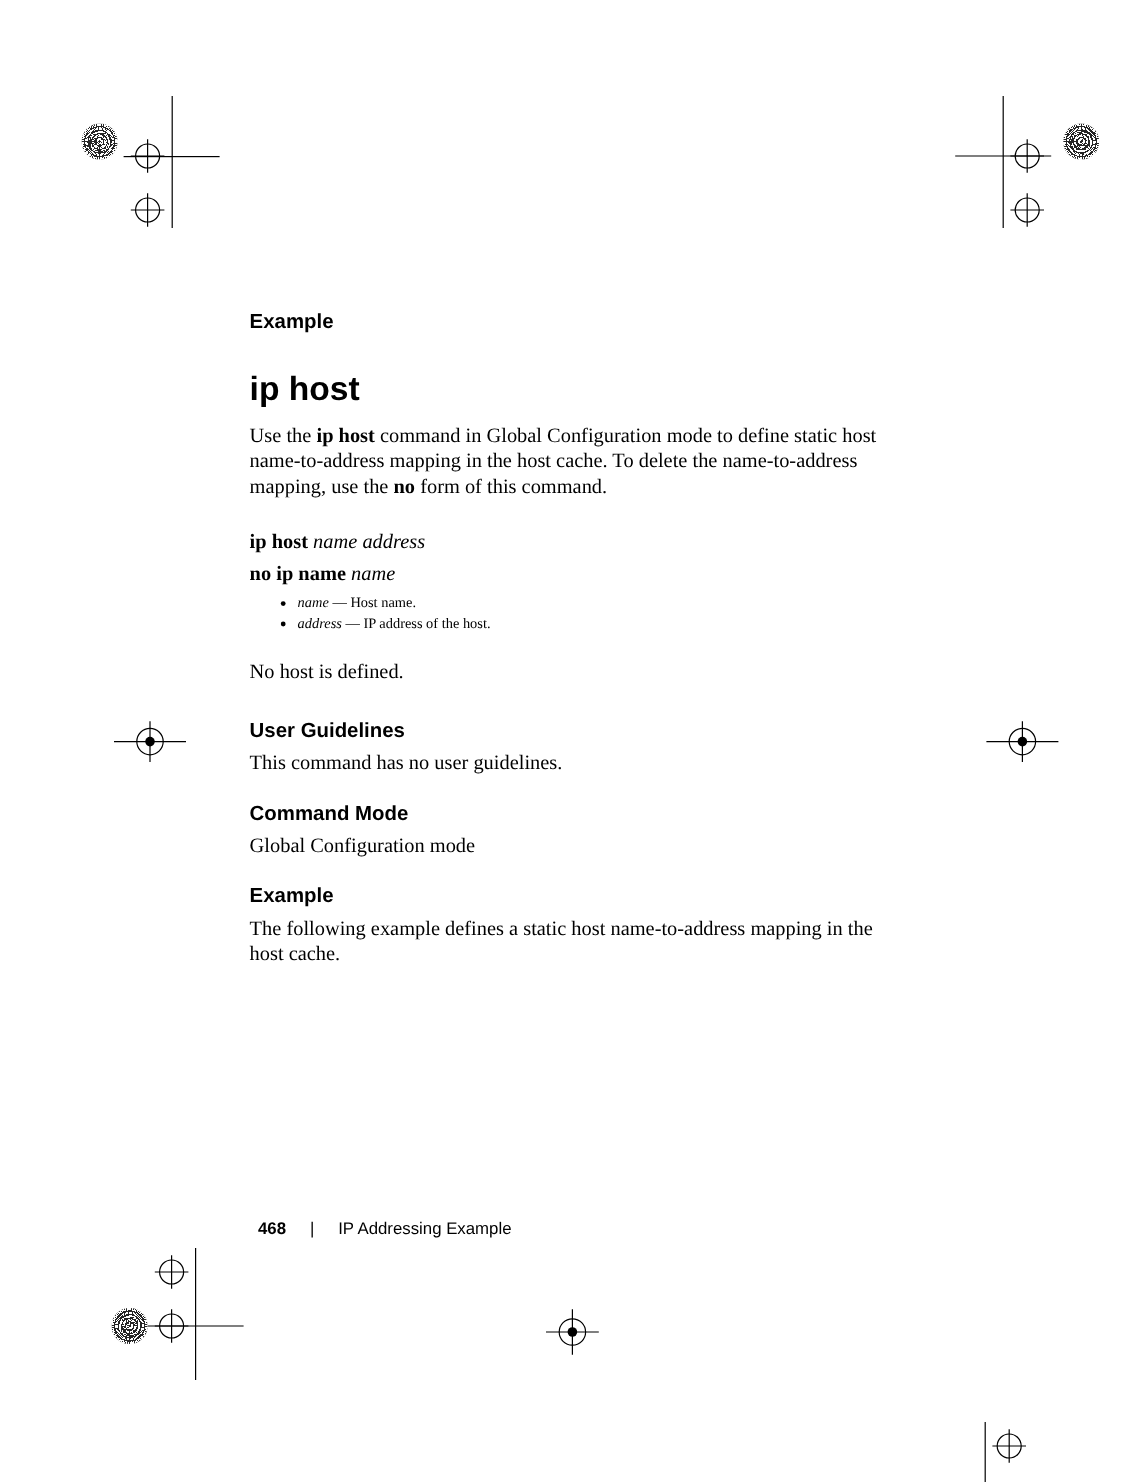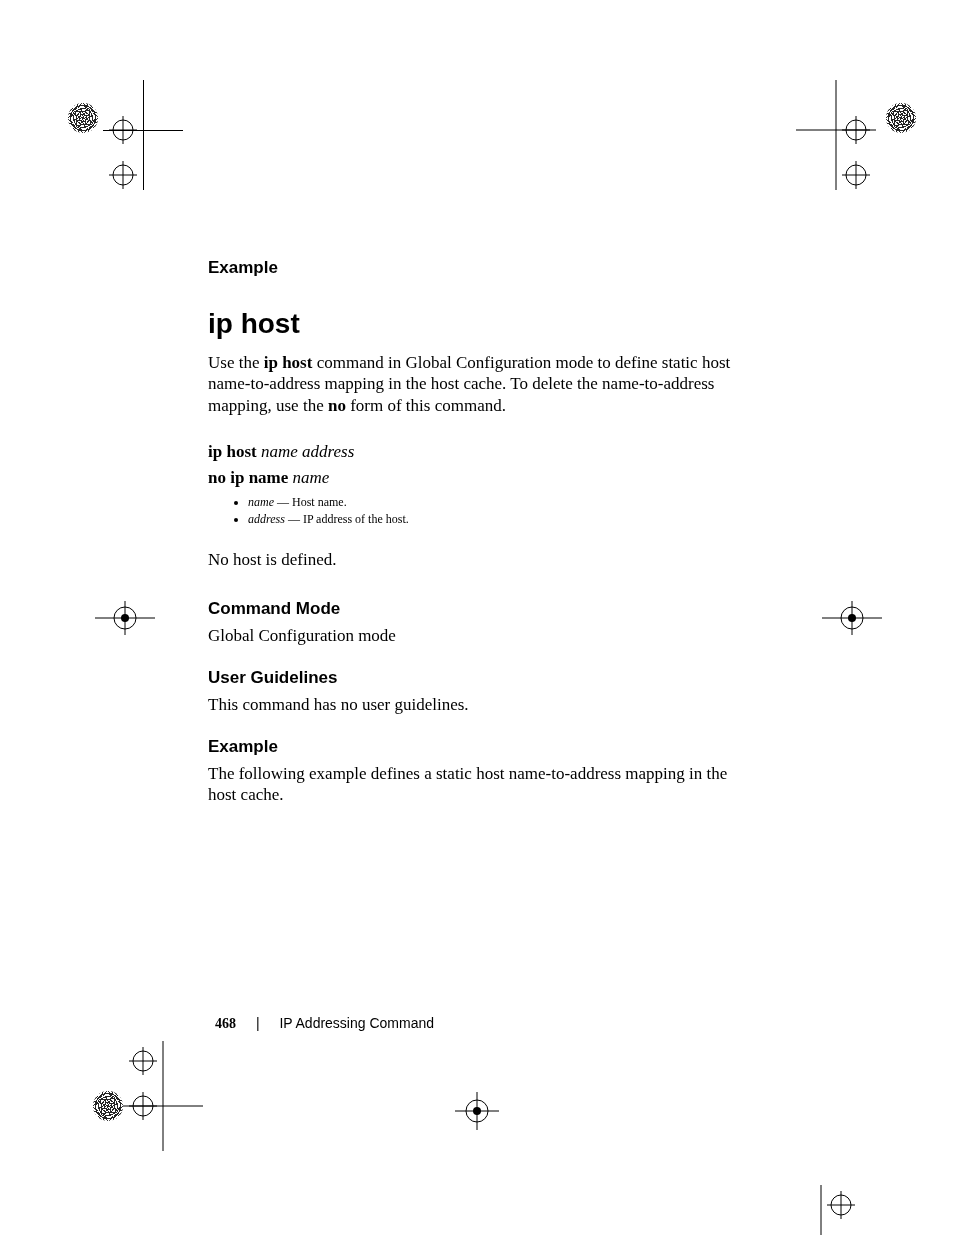--- a/index.html
+++ b/index.html
@@ -55,21 +55,21 @@
     line-height: 1.4;
   }
   .block { margin-bottom: 22px; }
   .footer {
     position: absolute;
     left: 215px;
     top: 1015px;
     font-size: 14px;
     font-family: "Helvetica Neue", Helvetica, Arial, sans-serif;
   }
-  .footer .pagenum { font-weight: 700; font-family: Liberation Serif, serif; }
+  .footer .pagenum { font-weight: 700; }
   .footer .divider { margin: 0 16px; color: #000; }
   .footer .section { color: #000; }
   .rossette {
     position: absolute;
     width: 30px;
     height: 30px;
     border-radius: 50%;
     background: repeating-radial-gradient(circle, #000 0, #000 1px, transparent 1px, transparent 3px),
                 repeating-conic-gradient(#000 0deg 2deg, transparent 2deg 6deg);
     pointer-events: none;
@@ -108,40 +108,40 @@
         <span class="italic">address</span><span> — IP address of the host.</span>
       </li>
     </ul>
   </div>
 
   <div class="block">
     <p class="body-text" style="margin-bottom:28px">No host is defined.</p>
   </div>
 
   <div class="block">
+    <p class="sect-head">User Guidelines</p>
+    <p class="body-text" style="margin-bottom:18px">This command has no user guidelines.</p>
+  </div>
+
+  <div class="block">
     <p class="sect-head">Command Mode</p>
     <p class="body-text" style="margin-bottom:18px">Global Configuration mode</p>
-  </div>
-
-  <div class="block">
-    <p class="sect-head">User Guidelines</p>
-    <p class="body-text" style="margin-bottom:18px">This command has no user guidelines.</p>
   </div>
 
   <div class="block">
     <p class="sect-head">Example</p>
     <p class="body-text">The following example defines a static host name-to-address mapping in the host cache.</p>
   </div>
 
 </div>
 
 <div class="footer">
   <span class="pagenum">468</span>
   <span class="divider">|</span>
-  <span class="section">IP Addressing Command</span>
+  <span class="section">IP Addressing Example</span>
 </div>
 
 <div style="position:absolute;left:68px;top:80px;">
   <div class="rossette" style="left:0;top:23px;position:absolute;"></div>
   <div class="vline" style="left:75px;top:0;height:110px;"></div>
   <div class="hline" style="left:35px;top:50px;width:80px;"></div>
   <svg width="140" height="140" style="position:absolute;left:0;top:0;overflow:visible">
     <circle cx="55" cy="50" r="10" fill="none" stroke="#000" stroke-width="1"></circle>
     <line x1="55" y1="36" x2="55" y2="64" stroke="#000"></line>
     <line x1="41" y1="50" x2="69" y2="50" stroke="#000"></line>

